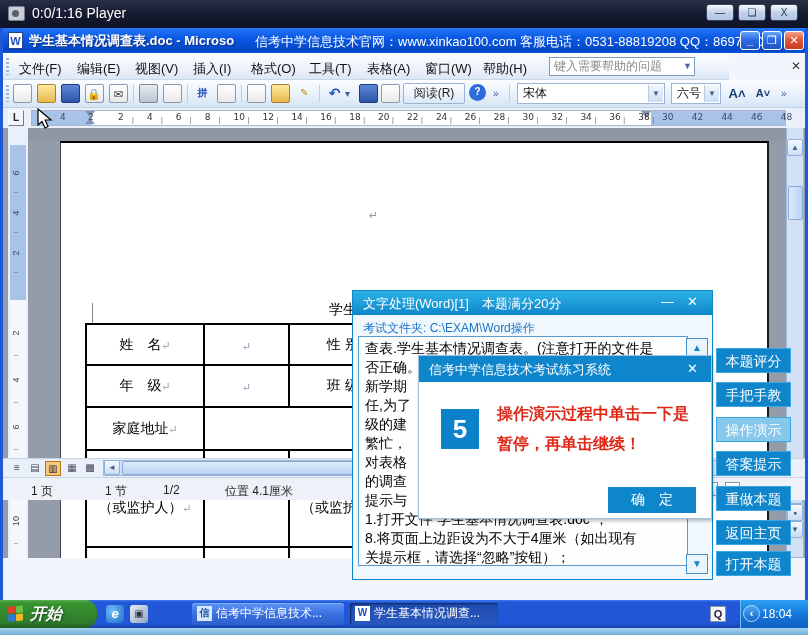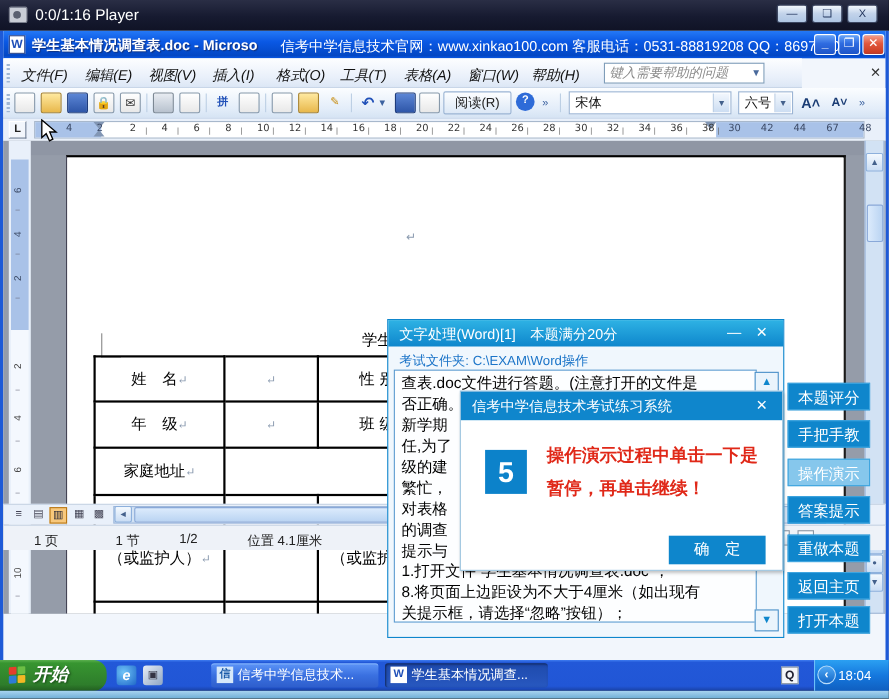--- a/index.html
+++ b/index.html
@@ -34,21 +34,21 @@
     text-shadow:1px 1px 1px #12327E; white-space:nowrap; }
   #title-overlay { left:252px; top:5px; font-size:13px; color:#FFFFFF; white-space:nowrap; }
   .xp-btn { top:3px; width:20px; height:19px; border:1px solid #fff; border-radius:3px;
     background:linear-gradient(180deg,#69A5F8,#2E6BE0 45%,#1E55C8);
     color:#fff; font-size:11px; font-weight:bold; text-align:center; line-height:17px; }
   .xp-btn.close { background:linear-gradient(180deg,#F5A08C,#E2573C 45%,#C83A20); }
 
   
   #menu-bar { left:0; top:25px; width:726px; height:27px;
     background:linear-gradient(180deg,#FDFEFF,#E8EFFA 70%,#DCE7F5);
-    border-bottom:1px solid #C8D6E8; color:#111;font-style:italic; }
+    border-bottom:1px solid #C8D6E8; color:#111; }
   .grip { width:3px; height:17px; top:5px;
     background:repeating-linear-gradient(180deg,#9FB6D4 0 2px,transparent 2px 4px); }
   .menu-item { top:5px; font-size:13px; padding:2px 6px; }
   #help-box { left:546px; top:4px; width:146px; height:19px; background:#fff;
     border:1px solid #7F9DB9; font-size:12px; color:#8A8A8A; line-height:17px; padding-left:4px; }
   #help-drop { left:678px; top:5px; width:13px; height:17px; color:#4A6A9C; font-size:9px;
     text-align:center; line-height:17px; }
   #menu-close { left:788px; top:6px; font-size:12px; color:#333; }
 
   
@@ -330,21 +330,21 @@
           <span class="rt" style="left: 533.5px;">|</span>
           <span class="rn" style="left: 548.4px;">34</span>
           <span class="rt" style="left: 562.4px;">|</span>
           <span class="rn" style="left: 577.3px;">36</span>
           <span class="rt" style="left: 591.3px;">|</span>
           <span class="rn" style="left: 606.2px;">38</span>
           <span class="rt" style="left: 620.2px;">|</span>
           <span class="rn dark" style="left: 630px;">30</span>
           <span class="rn dark" style="left: 659.7px;">42</span>
           <span class="rn dark" style="left: 689.4px;">44</span>
-          <span class="rn dark" style="left: 719.1px;">67</span>
+          <span class="rn dark" style="left: 719.1px;">46</span>
           <span class="rn dark" style="left: 748.8px;">48</span>
         </div>
     </div>
 
     <div id="doc-area" class="abs">
       <div id="gray-band" class="abs"></div>
       <div id="vruler" class="abs">
         <div id="v-margin-zone"></div>
         <div id="v-main-zone"></div>
       <span class="vn" style="top: 40px;">6</span>
@@ -450,21 +450,21 @@
   </div>
 
   <div id="exam-dialog" class="abs">
     <div id="exam-titlebar" class="abs">
       <div id="exam-title" class="abs">文字处理(Word)[1]　本题满分20分</div>
       <div id="exam-min" class="abs">—</div>
       <div id="exam-close" class="abs">✕</div>
     </div>
     <div id="exam-folder" class="abs">考试文件夹: C:\EXAM\Word操作</div>
     <div id="exam-textarea" class="abs">
-      <div>查表.doc文件进行答题。(注意打开的文件是</div>
+      <div>查表.学生基本情况调查表。(注意打开的文件是</div>
       <div>否正确。</div>
       <div>新学期</div>
       <div>任,为了</div>
       <div>级的建</div>
       <div>繁忙，</div>
       <div>对表格</div>
       <div>的调查</div>
       <div>提示与</div>
       <div>1.打开文件“学生基本情况调查表.doc”；</div>
       <div>8.将页面上边距设为不大于4厘米（如出现有</div>

